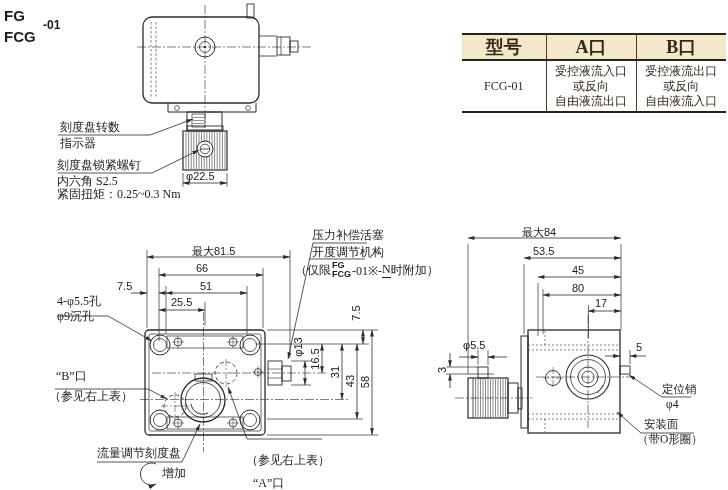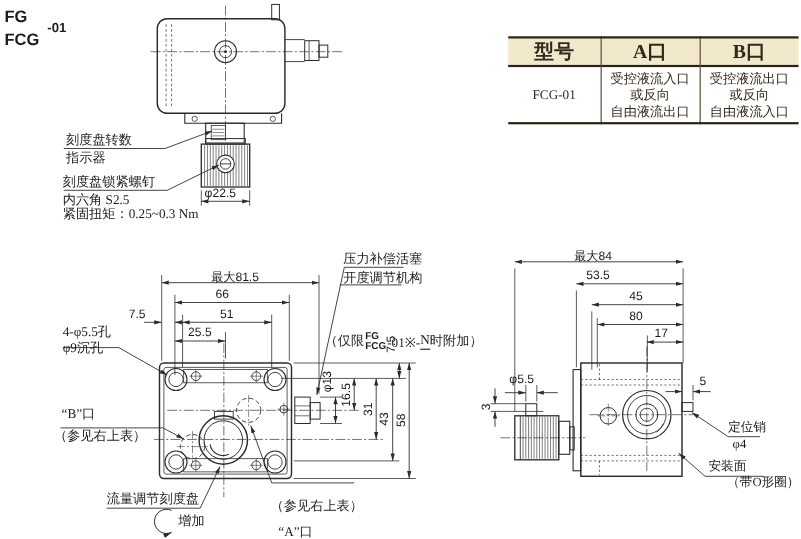--- a/index.html
+++ b/index.html
@@ -262,21 +262,21 @@
   <span class="lbl" style="left:57px;top:295px;text-align:center;">4-φ5.5孔</span>
   <span class="lbl" style="left:57px;top:310px;">φ9沉孔</span>
   <span class="lbl" style="left:56px;top:370px;">“B”口</span>
   <span class="lbl" style="left:49px;top:390px;">（参见右上表）</span>
   <span class="lbl" style="left:97px;top:447px;">流量调节刻度盘</span>
   <span class="lbl" style="left:162px;top:467px;">增加</span>
   <span class="lbl" style="left:253px;top:441px;margin-top:36px;">“A”口</span>
   <span class="lbl" style="left:246px;top:454px;">（参见右上表）</span>
   <span class="lbl" style="left:312px;top:229px;">压力补偿活塞</span>
   <span class="lbl" style="left:312px;top:246px;">开度调节机构</span>
-  <span class="note-row" style="left:295px;top:261px;margin-top:40px;">
+  <span class="note-row" style="left:295px;top:261px;">
     <span>（仅限</span>
     <span class="note-stack">
       <span>FG</span>
       <span>FCG</span>
     </span>
     <span>-01※-</span>
     <span class="u">N</span>
     <span>时附加）</span>
   </span>
 
@@ -284,15 +284,15 @@
   <span class="dim" style="left:533px;top:245px;">53.5</span>
   <span class="dim" style="left:572px;top:264px;">45</span>
   <span class="dim" style="left:572px;top:282px;">80</span>
   <span class="dim" style="left:595px;top:297px;">17</span>
   <span class="dim" style="left:463px;top:339px;">φ5.5</span>
   <span class="dim" style="left:636px;top:341px;">5</span>
   <span class="vdim" style="left:442px;top:370px;">3</span>
   <span class="lbl" style="left:662px;top:383px;font-size:11.5px;">定位销</span>
   <span class="lbl" style="left:666px;top:398px;font-size:11.5px;">φ4</span>
   <span class="lbl" style="left:644px;top:418px;font-size:11.5px;">安装面</span>
-  <span class="lbl" style="left:637px;top:433px;font-size:11.5px;margin-left:24px;">（带O形圈）</span>
+  <span class="lbl" style="left:637px;top:433px;font-size:11.5px;">（带O形圈）</span>
 
 </div>
 
 </body></html>

